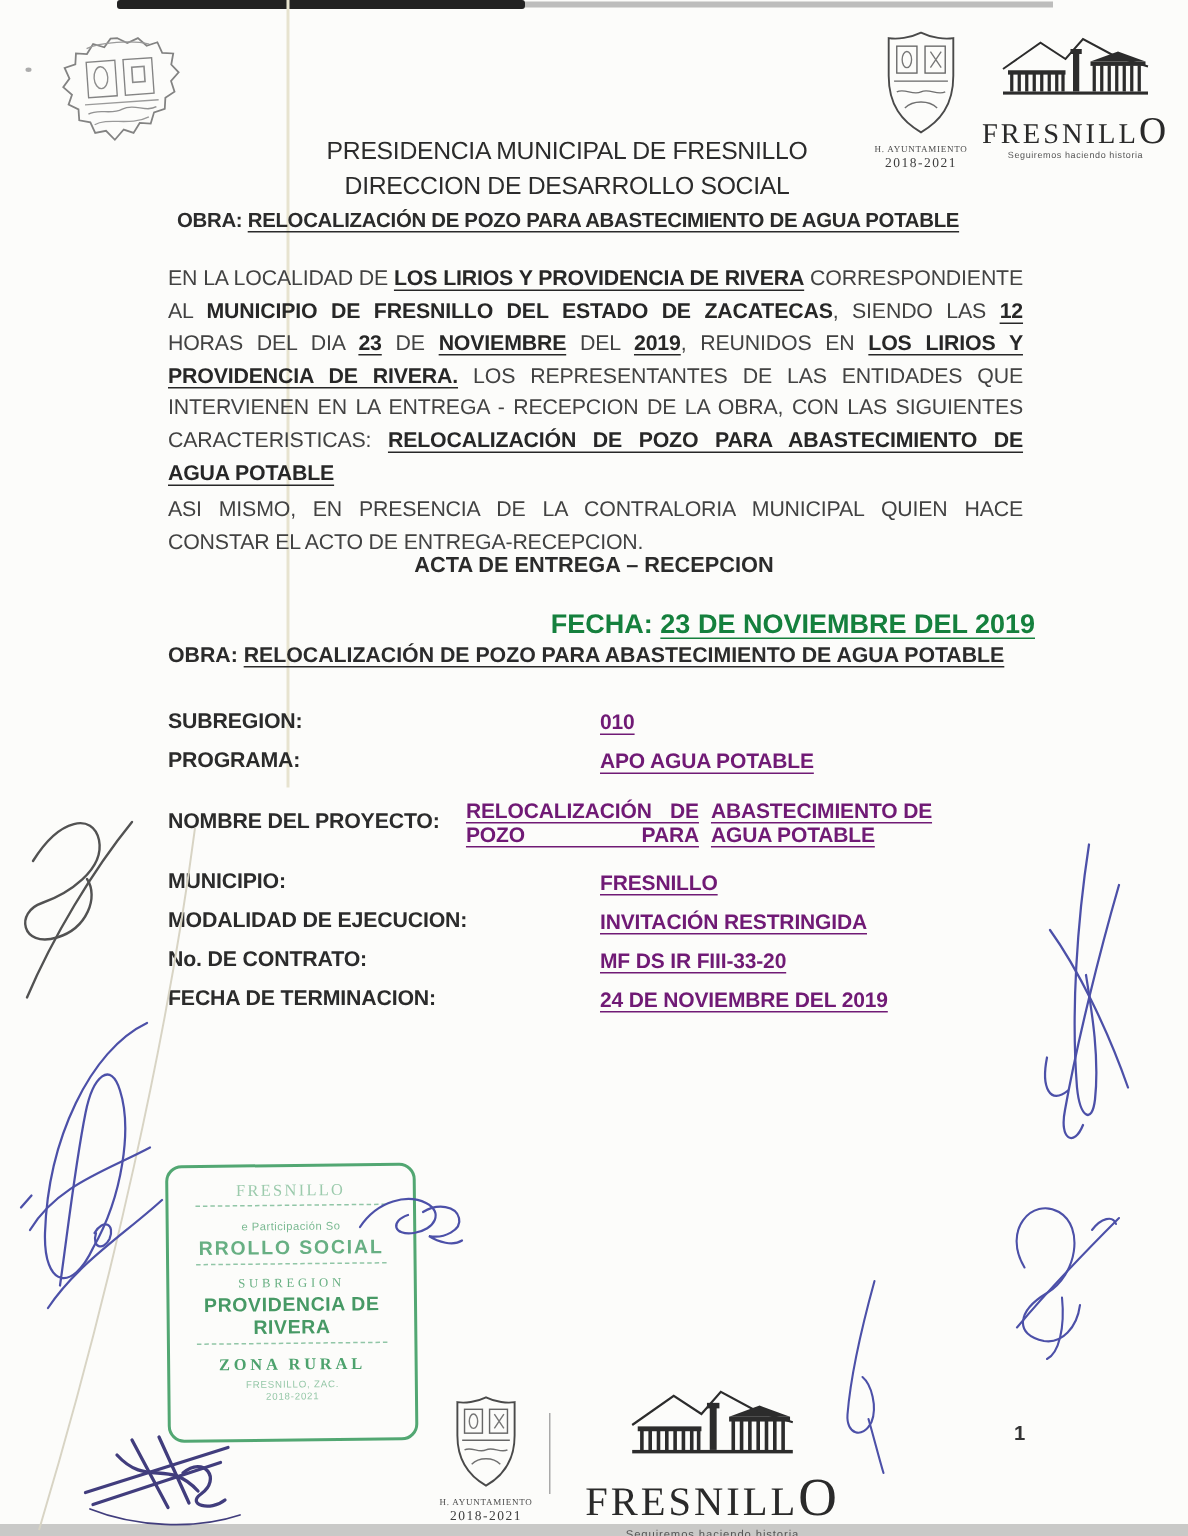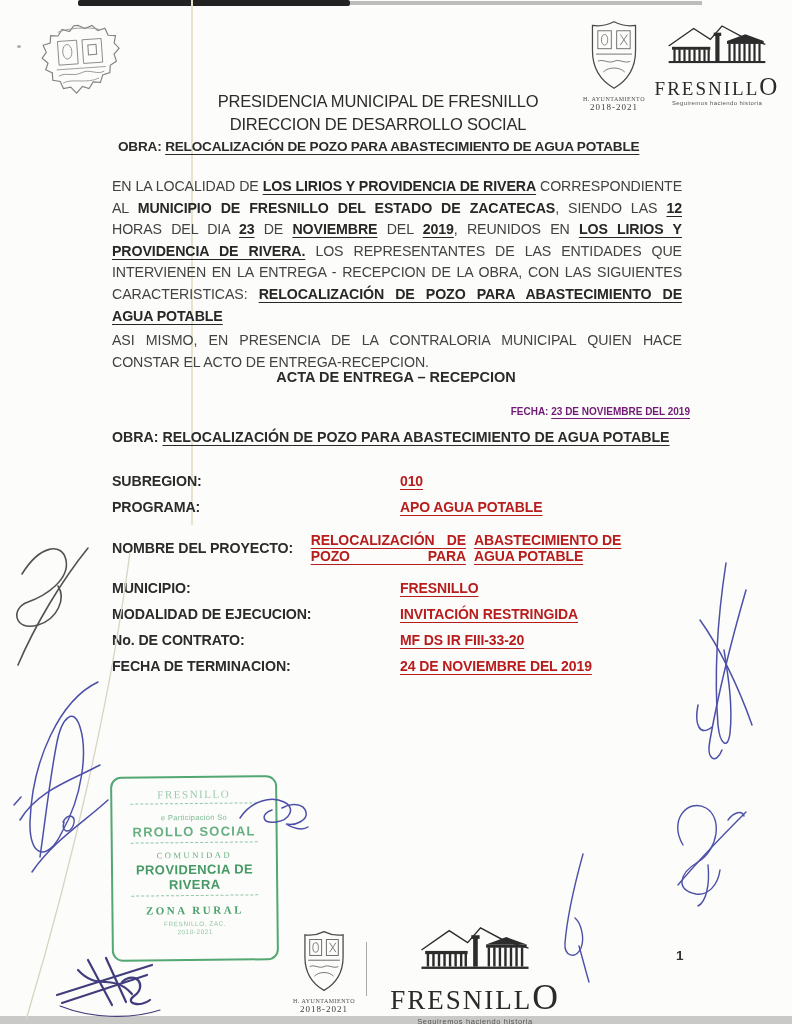--- a/index.html
+++ b/index.html
@@ -37,29 +37,29 @@
 
   
   .title1,.title2{position:absolute; left:0; width:756px; text-align:center; font-weight:normal; color:#2b2b2b; font-size:16.5px; letter-spacing:-.2px;}
   .title1{top:92px;} .title2{top:115px;}
   .obra-header{position:absolute; left:118px; top:139px; font-weight:bold; font-size:13.6px; color:#2b2b2b; white-space:nowrap; letter-spacing:-.2px;}
   .u{text-decoration:underline; text-decoration-thickness:1.2px; text-underline-offset:2.5px;}
   .b{font-weight:bold; color:#272727;}
   .para{position:absolute; left:112px; width:570px; font-size:14.2px; line-height:21.6px; text-align:justify; letter-spacing:-.1px; color:#424242; margin:0;}
   .p1{top:176px;} .p2{top:330px;}
   .acta{position:absolute; left:0; top:369px; width:792px; text-align:center; font-weight:bold; font-size:14.5px; color:#2b2b2b;}
-  .fecha-line{position:absolute; right:102px; top:406px; font-weight:bold; font-size:10px; color:#701a75; white-space:nowrap;}
+  .fecha-line{position:absolute; right:102px; top:406px; font-weight:bold; font-size:18px; color:#15803d; white-space:nowrap;}
   .obra-line{position:absolute; left:112px; top:429px; font-weight:bold; font-size:14.2px; color:#2b2b2b; white-space:nowrap;}
 
   
   .fields{position:absolute; left:112px; top:468px; width:548px;}
   .frow{display:flex; align-items:center; height:25.8px;}
   .frow-tall{height:56px;}
   .flabel{width:288px; font-weight:bold; font-size:14.2px; color:#2b2b2b; letter-spacing:-.1px;}
-  .fvalue{font-weight:bold; font-size:14px; color:#b91c1c; text-decoration:underline; text-decoration-thickness:1.2px; text-underline-offset:3px; letter-spacing:-.1px;}
+  .fvalue{font-weight:bold; font-size:14px; color:#701a75; text-decoration:underline; text-decoration-thickness:1.2px; text-underline-offset:3px; letter-spacing:-.1px;}
   .fstack{display:flex; gap:8px;}
   .fjust{display:block; width:217px; text-align:justify; text-align-last:justify;}
 
   
   .stamp{
     position:absolute; left:111px; top:776px; width:163px; height:181px;
     border:2.6px solid #44a067; border-radius:11px; transform:rotate(-.6deg);
     display:flex; flex-direction:column; align-items:center; justify-content:flex-start;
     color:#3f9b62; text-align:center; opacity:.92;
   }
@@ -176,21 +176,21 @@
       <span class="fvalue">24 DE NOVIEMBRE DEL 2019</span>
     </div>
   </div>
 
   <div class="stamp">
     <div class="st-logo">FRESNILLO</div>
     <div class="st-sep"></div>
     <div class="st-part">e Participación So</div>
     <div class="st-social">RROLLO SOCIAL</div>
     <div class="st-sep"></div>
-    <div class="st-comunidad">COMUNIDAD</div>
+    <div class="st-comunidad">SUBREGION</div>
     <div class="st-localidad">PROVIDENCIA DE RIVERA</div>
     <div class="st-sep"></div>
     <div class="st-zona">ZONA RURAL</div>
     <div class="st-ciudad">FRESNILLO, ZAC.</div>
     <div class="st-periodo">2018-2021</div>
   </div>
 
   <div class="shield-block footer-shield">
     <svg width="52" height="62" viewBox="0 0 52 78">
       <path d="M26,2 C34,6 44,7 50,6 L50,34 C50,56 40,68 26,76 C12,68 2,56 2,34 L2,6 C8,7 18,6 26,2 Z" fill="none" stroke="#4a4a4a" stroke-width="1.6"></path>

